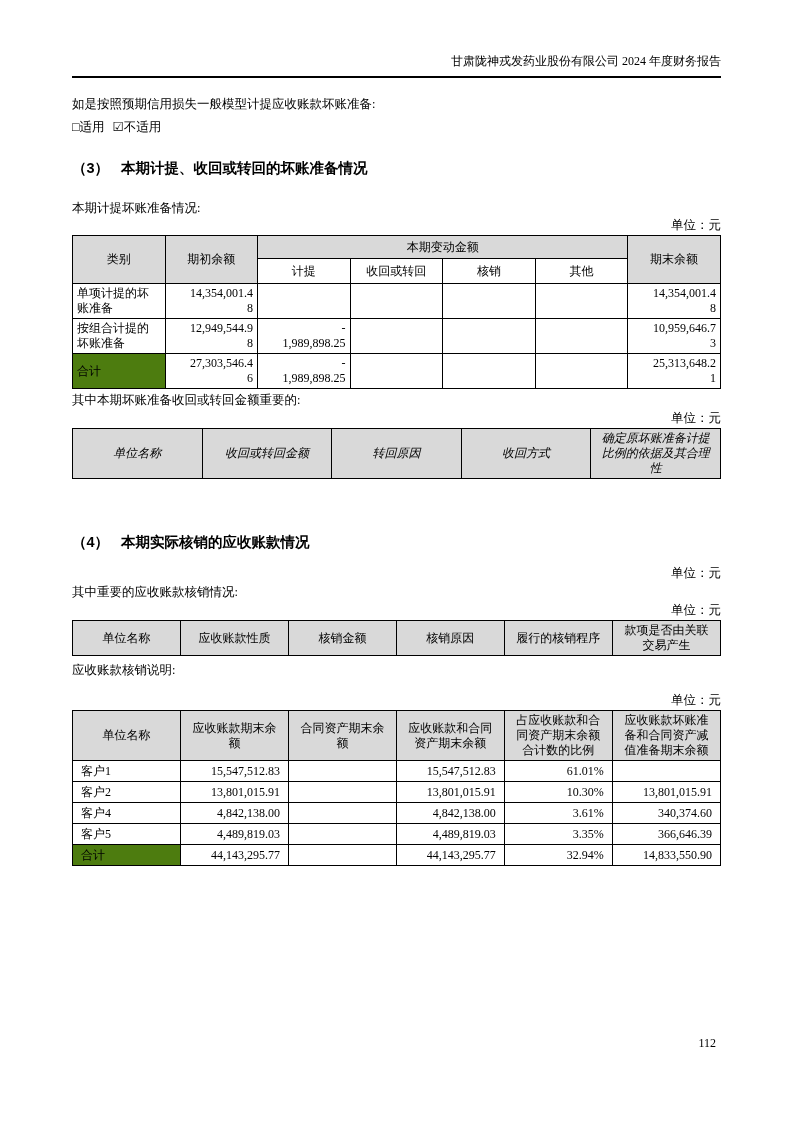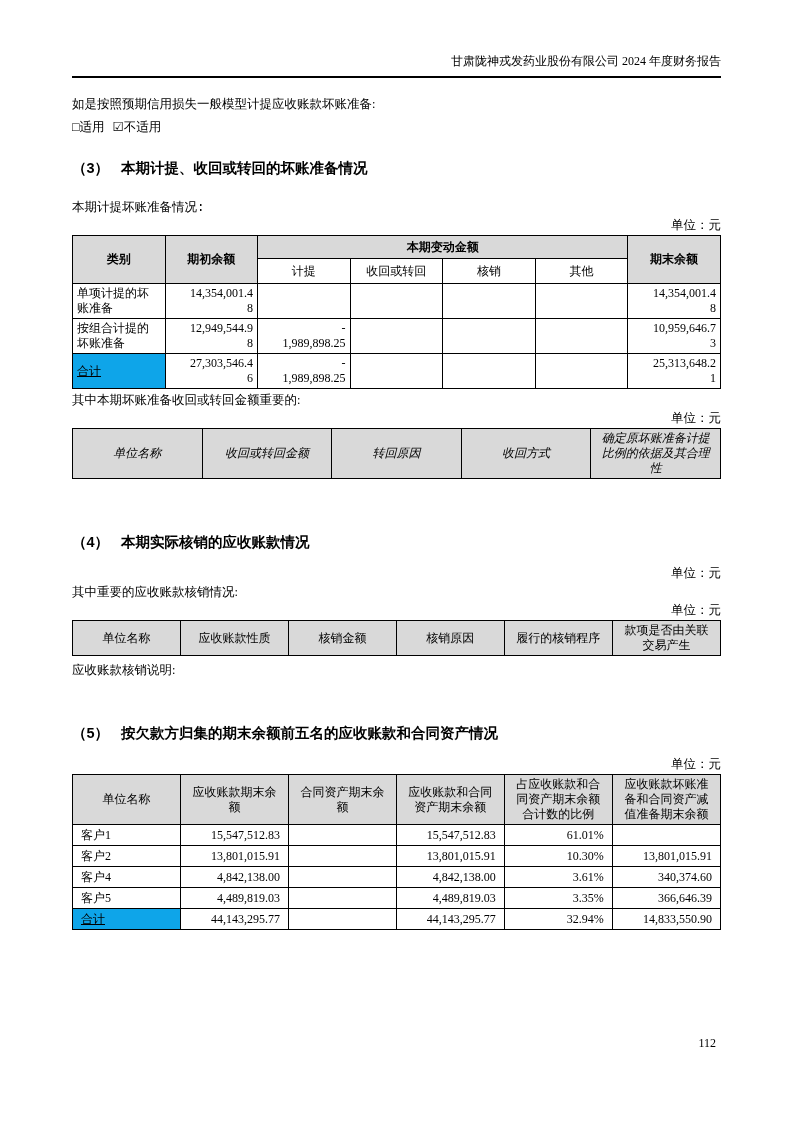--- a/index.html
+++ b/index.html
@@ -23,39 +23,39 @@
   .p-check{margin-top:8px;}
   .check-group2{margin-left:8px;}
   .heading{
     font-family:"Liberation Sans","DejaVu Sans",sans-serif;
     font-weight:bold;font-size:14.5px;line-height:18px;
   }
   .hnum{margin-right:12px;}
   .h-s3{margin-top:24px;}
   .h-s4{margin-top:54px;}
   .h-s5{margin-top:46px;}
-  .p-provision{margin-top:24px;font-family:Liberation Mono, monospace;}
+  .p-provision{margin-top:24px;}
   .unit{font-size:12.5px;line-height:15px;text-align:right;margin-top:3px;}
   .unit-first{margin-top:2px;}
   .unit-after-h{margin-top:15px;}
   table{border-collapse:collapse;table-layout:fixed;width:100%;margin-top:2px;}
   td,th{
     border:1px solid #000;
     font-size:12px;line-height:15px;
     font-weight:normal;
     padding:2px 4px;
     vertical-align:middle;
     word-break:break-all;
     overflow:hidden;
   }
   th{background:#d9d9d9;text-align:center;}
   .sub-hdr td{text-align:center;height:20px;}
-  .t1 th{height:18px;font-weight:bold;}
+  .t1 th{height:18px;}
   .cell-num{text-align:right;white-space:pre-line;}
-  .shaded{background:#0ea5e9;text-decoration:underline;}
+  .shaded{background:#4d7c0f;}
   .t2 th{padding:2px 5px;font-style:italic;}
   .t3 td,.t3 th{height:17px;}
   .t4 th,.t5 th,.t5 td{padding:2px 8px;}
   .t5 td{height:16px;line-height:16px;}
   .p-note{margin-top:4px;}
   .p-explain{margin-top:7px;}
   .page-number{
     position:absolute;top:1036px;right:77px;
     font-size:12px;line-height:15px;
   }
@@ -195,23 +195,20 @@
         <th>核销金额</th>
         <th>核销原因</th>
         <th>履行的核销程序</th>
         <th>款项是否由关联交易产生</th>
       </tr>
     </tbody>
       </table>
 
     <div class="para p-explain">应收账款核销说明:</div>
 
-    <div class="heading h-s5">
-      <span class="hnum">（5）</span><span>按欠款方归集的期末余额前五名的应收账款和合同资产情况</span>
-    </div>
 
     <div class="unit unit-after-h">单位：元</div>
 
     <table class="t5">
       <colgroup>
           <col style="width:16.66%">
           <col style="width:16.66%">
           <col style="width:16.66%">
           <col style="width:16.66%">
           <col style="width:16.66%">

